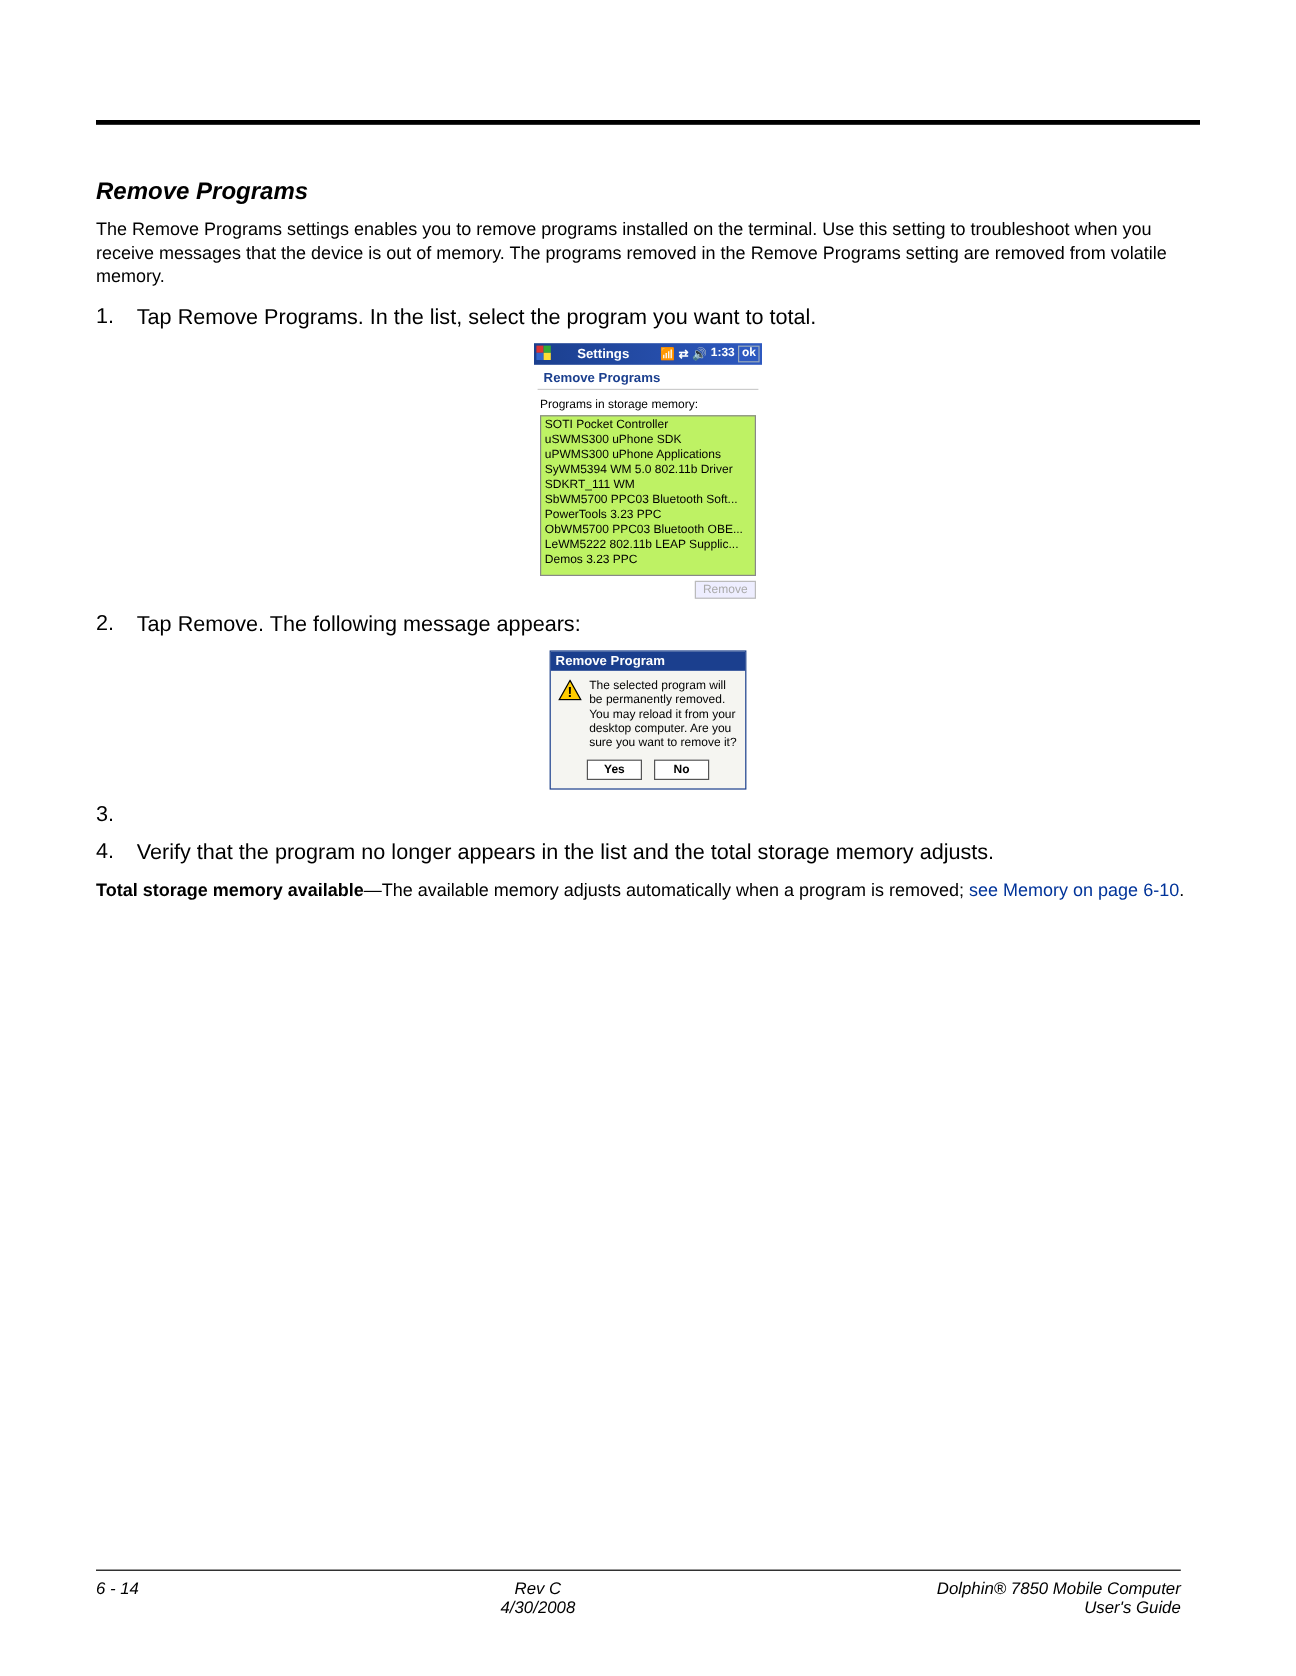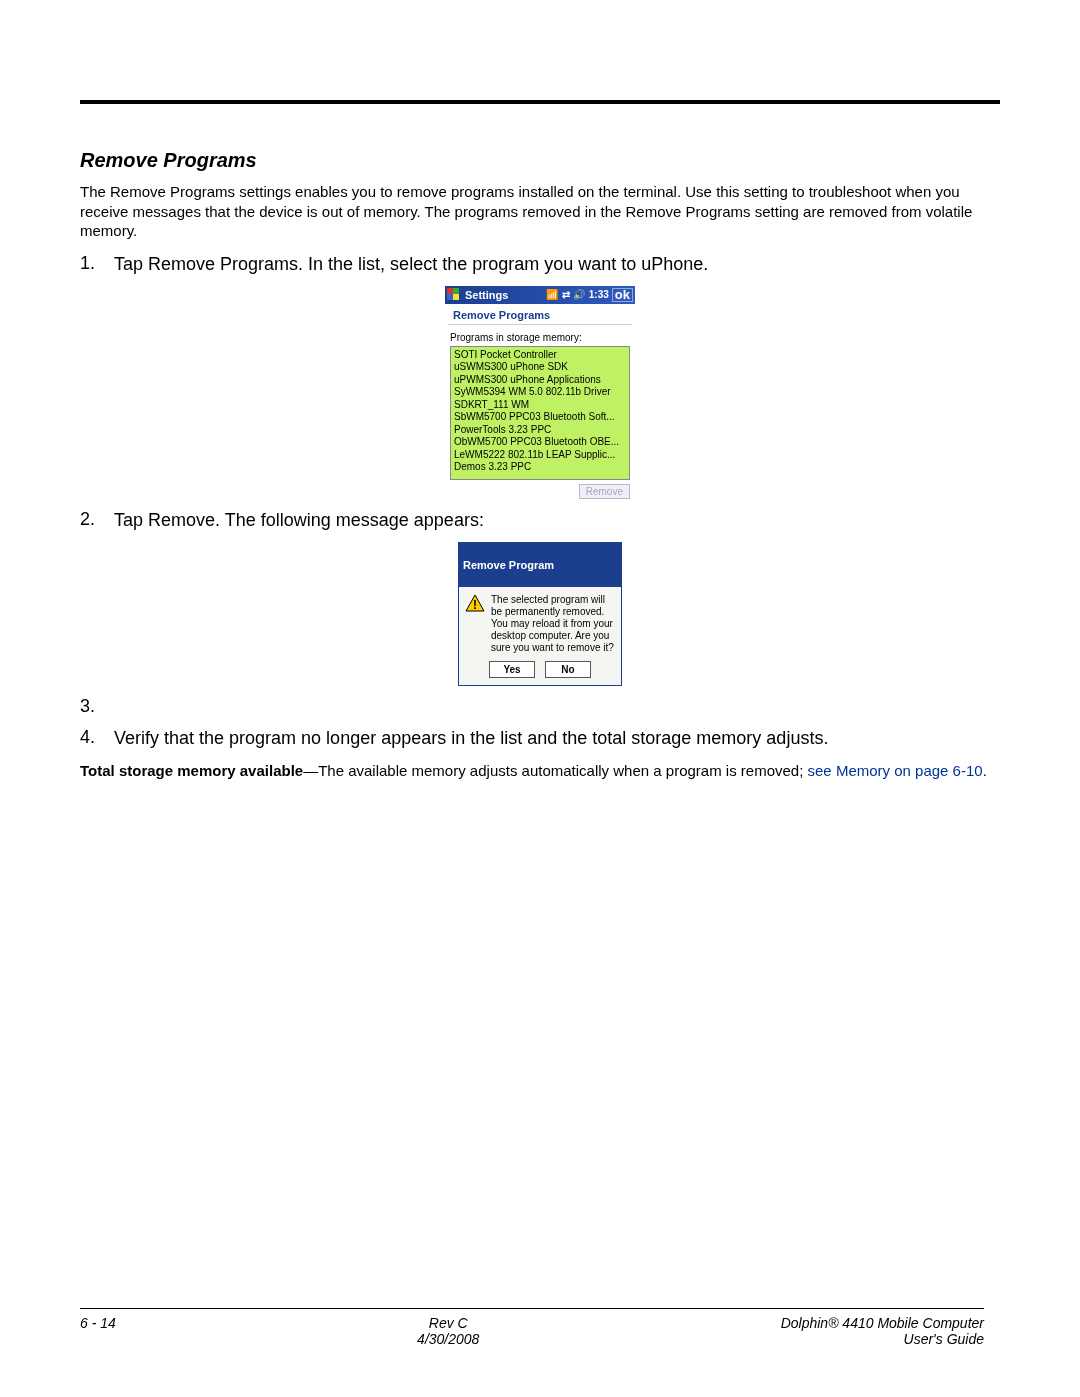--- a/index.html
+++ b/index.html
@@ -71,21 +71,21 @@
     align-items: center;
     justify-content: space-between;
     color: white;
     font-weight: bold;
     font-size: 11px;
     padding: 0 2px;
   }
   .ss1-titlebar .left {
     display: flex;
     align-items: center;
-    gap: 4px;
+    gap: 20px;
   }
   .flag {
     width: 14px;
     height: 13px;
     position: relative;
     display: inline-block;
   }
   .flag span { position: absolute; width: 6px; height: 6px; }
   .fr { top:0; left:0; background:#d33; }
   .fg { top:0; left:6px; background:#3a3; }
@@ -94,21 +94,21 @@
   .ss1-titlebar .right {
     display: flex;
     align-items: center;
     gap: 3px;
     font-size: 10px;
   }
   .ok-btn {
     background: #2e59c0;
     border: 1px solid #9ab;
     color: white;
-    font-size: 13px;
+    font-size: 10px;
     padding: 0 2px;
     line-height: 12px;
   }
   .ss1-subhead {
     padding: 5px 5px 3px 5px;
     color: #1b3f8e;
     font-weight: bold;
     font-size: 11px;
     border-bottom: 1px solid #ccc;
     margin: 0 3px;
@@ -144,21 +144,21 @@
     font-family: Tahoma, Arial, sans-serif;
     font-size: 10px;
     border: 1px solid #1b3f8e;
     background: #f5f5f1;
   }
   .ss2-titlebar {
     background: #1b3f8e;
     color: white;
     font-weight: bold;
     font-size: 11px;
-    padding: 16px 4px;
+    padding: 2px 4px;
   }
   .ss2-body {
     display: flex;
     padding: 7px 6px 3px 6px;
     gap: 6px;
   }
   .warn-icon {
     width: 20px;
     height: 18px;
     flex-shrink: 0;
@@ -206,21 +206,21 @@
 <div class="page">
   <div class="top-rule"></div>
 
   <div class="heading">Remove Programs</div>
 
   <div class="body-text">The Remove Programs settings enables you to remove programs installed on the terminal. Use this setting to troubleshoot when you receive messages that the device is out of memory. The programs removed in the Remove Programs setting are removed from volatile memory.</div>
 
   <div class="numbered-row">
     <div class="num">1.</div>
     <div class="txt">
-      <span>Tap </span><span class="bold">Remove Programs</span><span>. In the list, select the program you want to uPhone.</span>
+      <span>Tap </span><span class="bold">Remove Programs</span><span>. In the list, select the program you want to total.</span>
     </div>
   </div>
 
   <div class="figure-wrap">
     <div class="ss1">
       <div class="ss1-titlebar">
         <div class="left">
           <span class="flag">
             <span class="fr"></span>
               <span class="fg"></span>
@@ -296,17 +296,17 @@
     <span class="bold">Total storage memory available</span><span>—The available memory adjusts automatically when a program is removed; </span><span class="link">see Memory on page 6-10</span><span>.</span>
   </div>
 
   <div class="footer">
     <div>6 - 14</div>
     <div class="center">
       <div>Rev C</div>
       <div>4/30/2008</div>
     </div>
     <div class="right">
-      <div>Dolphin® 4410 Mobile Computer</div>
+      <div>Dolphin® 7850 Mobile Computer</div>
       <div>User's Guide</div>
     </div>
   </div>
 </div>
 
 </body></html>

